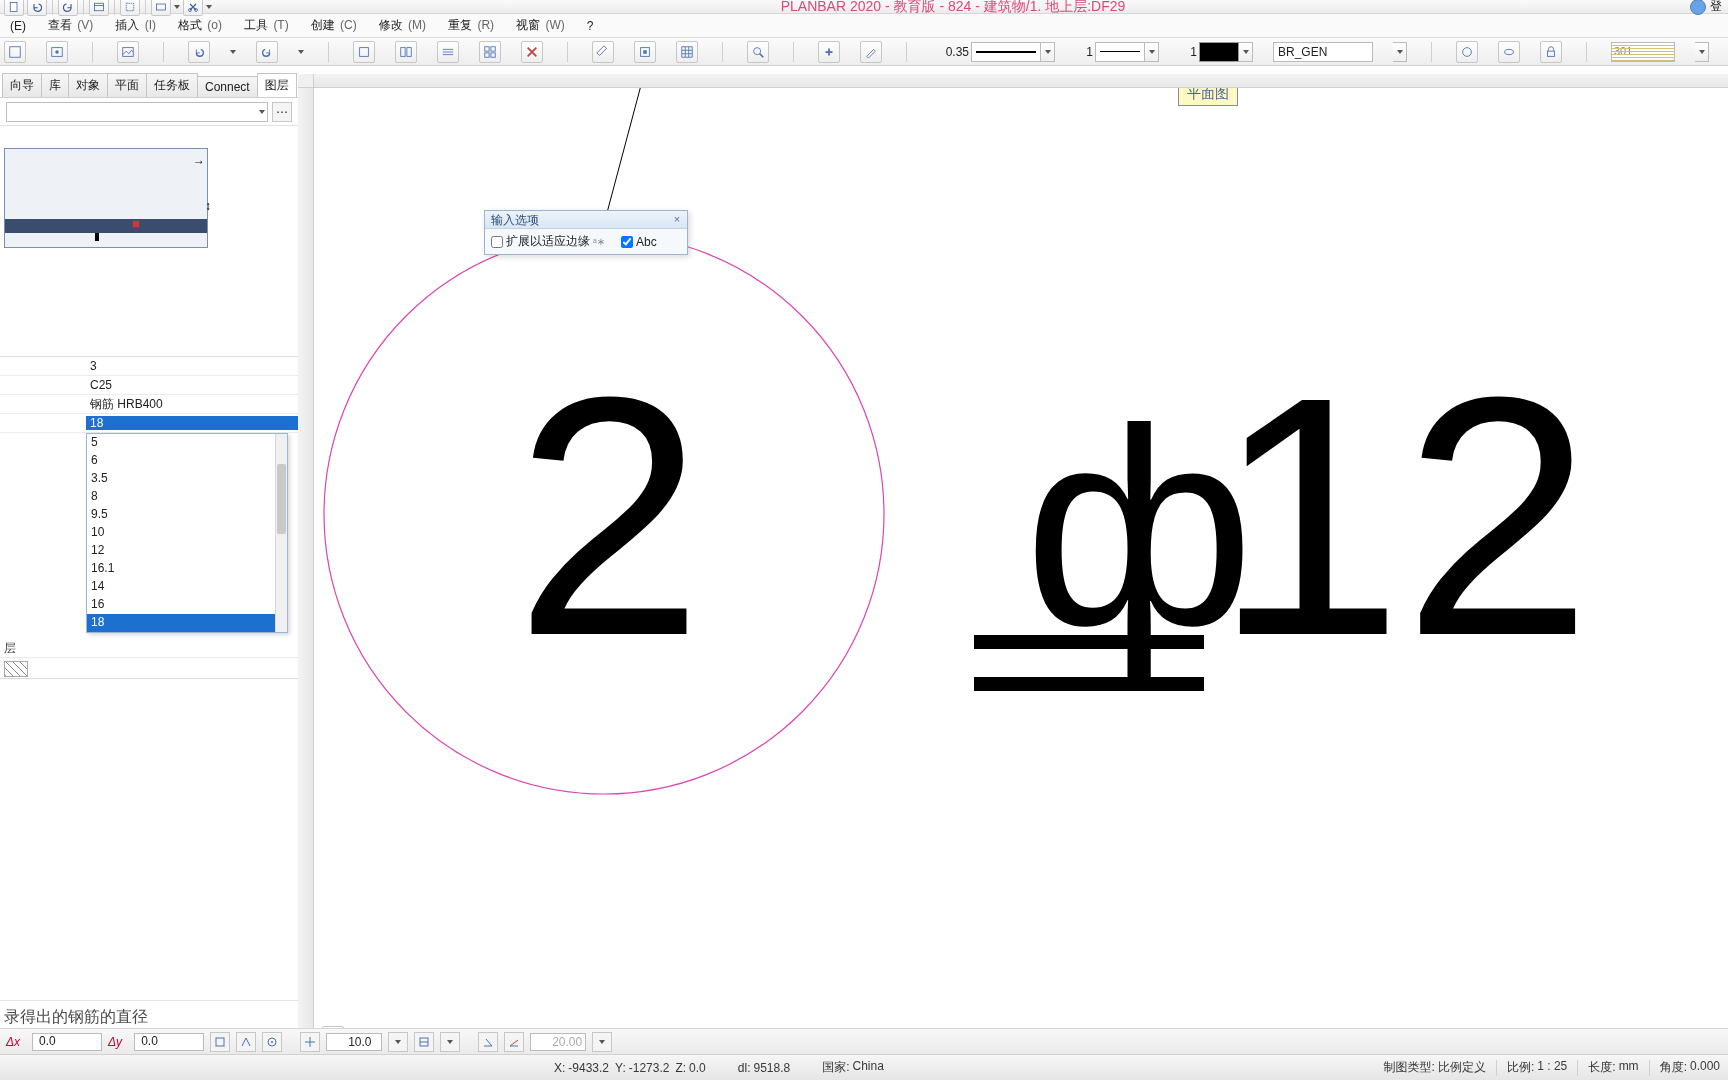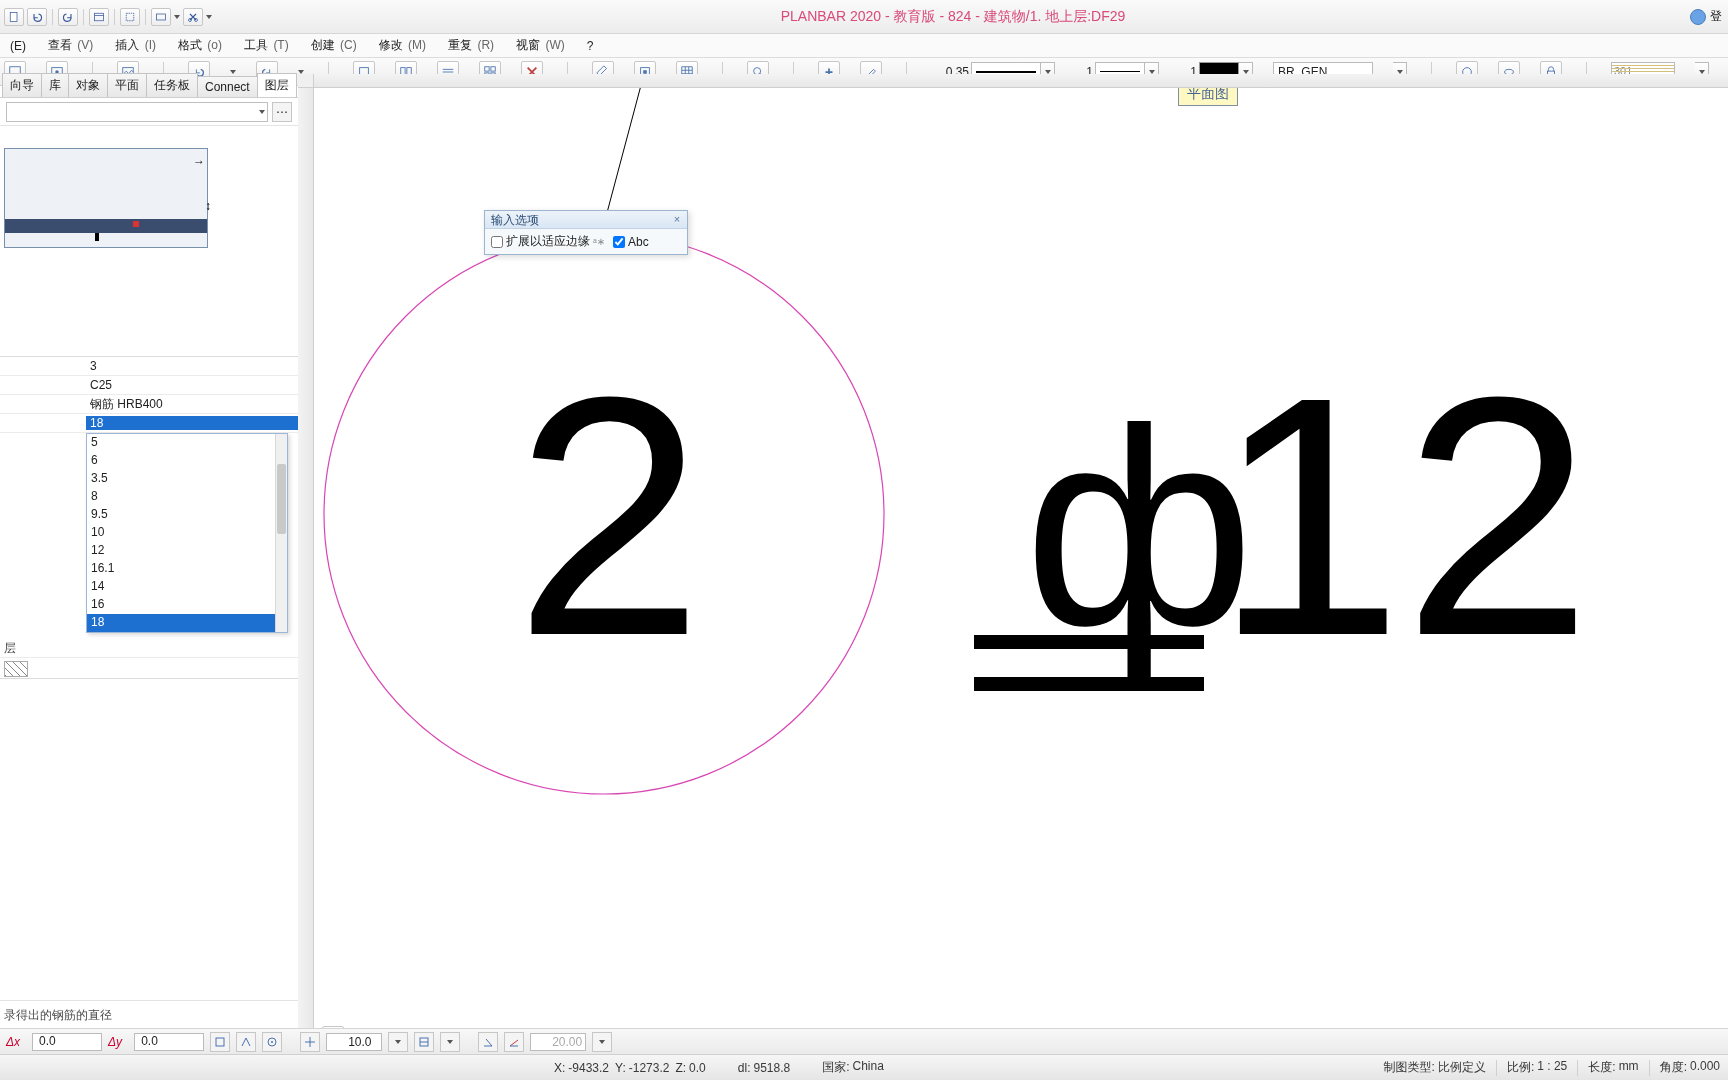--- a/index.html
+++ b/index.html
@@ -1,19 +1,19 @@
 <!DOCTYPE html>
 <html><head>
 <meta charset="utf-8">
 <style>
   * { box-sizing: border-box; margin: 0; padding: 0; font-family: "Microsoft YaHei", "SimSun", Arial, sans-serif; }
   html, body { width: 1728px; height: 1080px; background: #fff; overflow: hidden; font-size: 12px; color: #222; }
 
   
-  .titlebar { height: 34px; background: linear-gradient(#fafafa,#ececec); border-bottom:1px solid #d6d6d6; display:flex; align-items:center; }
+  .titlebar { height: 14px; background: linear-gradient(#fafafa,#ececec); border-bottom:1px solid #d6d6d6; display:flex; align-items:center; }
   .titlebar .qat { display:flex; align-items:center; gap:3px; padding:0 4px; }
   .qat .btn { width:20px; height:18px; border:1px solid #c7c7c7; background:linear-gradient(#fff,#eee); border-radius:2px; display:flex; align-items:center; justify-content:center; }
   .qat .btn svg { width:12px; height:12px; }
   .qat .sep { width:1px; height:16px; background:#cfcfcf; margin:0 2px; }
   .titlebar .spacer { flex:1; }
   .titlebar .title { color:#d94a7a; font-size:14px; font-family:"SimHei",Arial; letter-spacing:0px;}
   .titlebar .right { display:flex; align-items:center; gap:4px; padding-right:6px; }
   .avatar { width:16px; height:16px; border-radius:50%; background:#6aa2e6; border:1px solid #4a7fbe; }
 
   
@@ -65,42 +65,42 @@
   .propgrid .value.sel { background:#1d6fd0; color:#fff; }
   .dropdown-list { position:absolute; left:86px; right:10px; top:76px; background:#fff; border:1px solid #9bb6d6; box-shadow:2px 2px 4px rgba(0,0,0,.15); }
   .dropdown-list .opt { height:18px; padding:1px 4px; font-size:12px; cursor:default;}
   .dropdown-list .opt.sel { background:#1d6fd0; color:#fff; }
   .dropdown-list .scroll { position:absolute; right:0; top:0; bottom:0; width:12px; background:#f0f0f0; border-left:1px solid #d8d8d8;}
   .dropdown-list .scroll .thumb{ position:absolute; left:1px; right:1px; top:30px; height:70px; background:#c9c9c9; border-radius:2px;}
   .propgrid .hatch-swatch-row { height:22px; padding:2px 4px; display:flex; align-items:center;}
   .hatch-swatch { width:24px; height:16px; border:1px solid #aaa; background:
     repeating-linear-gradient(45deg,#888 0 1px, transparent 1px 5px);}
 
-  .hint { height:28px; border-top:1px solid #e3e3e3; padding:6px 4px; color:#4a4a4a; font-size:12px; }
+  .hint { height:28px; border-top:1px solid #e3e3e3; padding:6px 4px; color:#4a4a4a; font-size:16px; }
   .hint-blank { flex:1; }
 
   .combo-bottom { height:26px; border-top:1px solid #dcdcdc; display:flex; align-items:center; padding:0 4px; gap:4px; }
   .combo-bottom .drop { flex:1; height:20px; border:1px solid #bfbfbf; background:#fff; display:flex; align-items:center; justify-content:flex-end; padding-right:2px;}
   .combo-bottom .xbtn { width:20px; height:20px; border:1px solid #c7c7c7; background:#f4f4f4; display:flex; align-items:center; justify-content:center;}
 
   
   .vruler { width:16px; background:linear-gradient(90deg,#f3f3f3,#e8e8e8); border-right:1px solid #cfcfcf;}
   .hrul-wrap { position:absolute; left:314px; right:0; top:74px; height:14px; background:linear-gradient(#f3f3f3,#e8e8e8); border-bottom:1px solid #cfcfcf;}
   .corner-sq { position:absolute; left:298px; top:74px; width:16px; height:14px; background:#f0f0f0; border-right:1px solid #cfcfcf; border-bottom:1px solid #cfcfcf;}
 
   
   .canvas { flex:1; position:relative; background:#fff; overflow:hidden; }
   .canvas svg.drawing { position:absolute; inset:0; }
   .planview-lbl { position:absolute; top:8px; right:490px; border:1px solid #8090a0; padding:2px 8px; font-size:14px; color:#4a6592; background:#fef9c3;}
 
   
   .float-box { position:absolute; left:170px; top:136px; width:204px; border:1px solid #9db4ce; background:#f6f9fc; box-shadow:2px 2px 6px rgba(0,0,0,.15); font-size:12px;}
   .float-box .hd { height:18px; background:linear-gradient(#edf3fa,#d9e6f4); border-bottom:1px solid #c2d2e4; padding:1px 6px; color:#2b4c73; position:relative;}
   .float-box .hd .x { position:absolute; right:4px; top:2px; width:12px; height:12px; color:#5a7aa0; font-size:11px; text-align:center; line-height:12px; cursor:default;}
-  .float-box .bd { padding:4px 6px; display:flex; align-items:center; gap:8px;}
+  .float-box .bd { padding:4px 6px; display:flex; align-items:center; gap:16px;}
   .float-box .bd label { display:flex; align-items:center; gap:3px;}
   .float-box input[type=checkbox]{ width:12px; height:12px; }
   .float-box .sup { font-size:10px; color:#888; }
 
   
   .deltabar { position:absolute; left:0; right:0; bottom:26px; height:26px; background:linear-gradient(#f8f8f8,#eaeaea); border-top:1px solid #d5d5d5; display:flex; align-items:center; padding:0 6px; gap:6px; font-size:12px;}
   .deltabar .field { display:flex; align-items:center; gap:12px;}
   .deltabar .d-lab { color:#c03; font-style:italic;}
   .deltabar .d-input { width:70px; height:18px; border:1px solid #bbb; background:#fff; padding:0 6px; }
   .deltabar .mini { width:20px; height:20px; border:1px solid #c7c7c7; background:#f4f4f4; display:flex; align-items:center; justify-content:center;}

